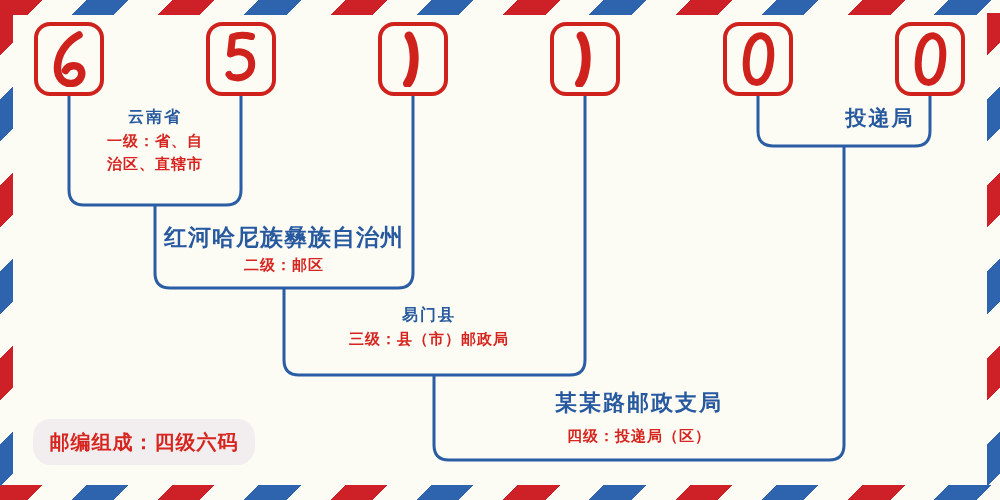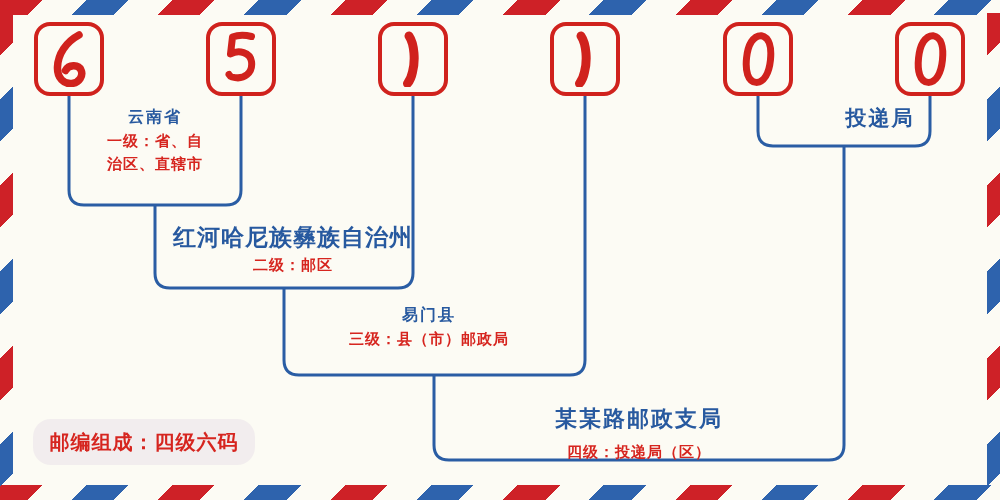--- a/index.html
+++ b/index.html
@@ -37,25 +37,25 @@
   }
   .digit-box svg{width:40px;height:56px;display:block;}
   .digit-box path{stroke:var(--brand-red,#d0221d);fill:none;
     stroke-linecap:round;stroke-linejoin:round;}
   .sr{position:absolute;font-size:0;line-height:0;color:transparent;}
   
   .label{position:absolute;text-align:center;}
   .lv-name{color:var(--text-blue,#27599f);font-size:16px;line-height:1.15;letter-spacing:2px;}
   .lv-desc{color:var(--text-red,#d6251f);font-size:15px;line-height:23px;margin-top:4px;letter-spacing:1px;}
   .label-1{left:69px;width:172px;top:108px;}
-  .label-2{left:164px;width:258px;top:224px;}
+  .label-2{left:155px;width:258px;top:224px;}
   .label-2 .lv-name{font-size:23px;letter-spacing:1px;}
   .label-3{left:284px;width:290px;top:306px;}
   .label-4{left:434px;width:410px;top:390px;}
-  .label-4 .lv-name{font-size:22px;margin-top:16px;}
+  .label-4 .lv-name{font-size:22px;}
   .label-4 .lv-desc{margin-top:10px;}
   .label-5{left:758px;width:172px;top:106px;margin-left:36px;}
   .label-5 .lv-name{font-size:21px;}
   
   .badge{
     position:absolute;left:33px;top:419px;width:222px;height:46px;
     background:var(--badge-background,#f2edee);border-radius:18px;
     color:var(--text-red,#cc2025);font-size:20px;line-height:46px;
     text-align:center;letter-spacing:1px;
   }

